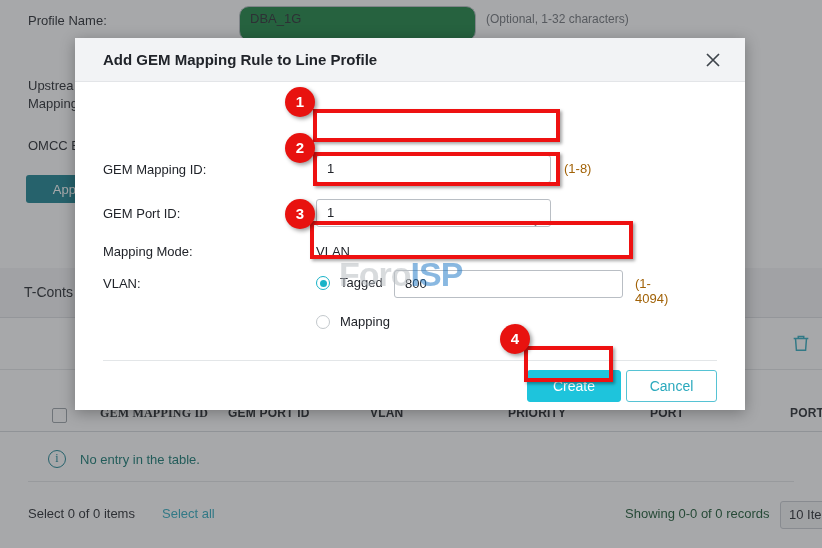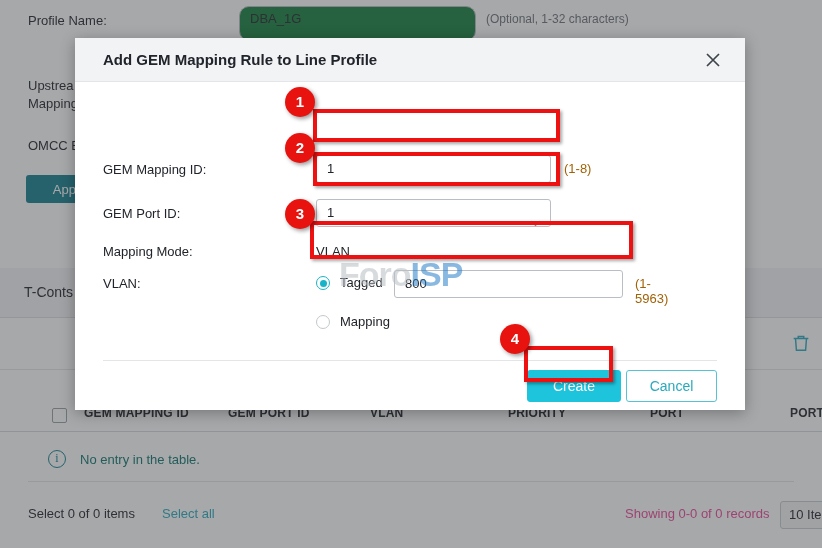--- a/index.html
+++ b/index.html
@@ -61,21 +61,21 @@
   .info-icon {
     position: absolute; left: 20px; top: 10px; width: 18px; height: 18px;
     border: 1.5px solid #14808e; border-radius: 50%; color: #14808e;
     font-size: 12px; line-height: 15px; text-align: center; font-family: "Liberation Serif", serif;
   }
   .empty-text { position: absolute; left: 52px; top: 12px; font-size: 13px; color: #0f766e; }
 
   .tbl-foot { position: absolute; left: 0; top: 498px; width: 822px; height: 40px; background:#fff; }
   .foot-left  { position: absolute; left: 28px;  top: 8px; font-size: 13px; color: #22252a; }
   .foot-link  { position: absolute; left: 162px; top: 8px; font-size: 13px; color: #2aa9bd; cursor: pointer; }
-  .foot-right { position: absolute; left: 625px; top: 8px; font-size: 13px; color: #ec4899; }
+  .foot-right { position: absolute; left: 625px; top: 8px; font-size: 13px; color: #14532d; }
   .page-size {
     position: absolute; left: 780px; top: 3px; width: 70px; height: 28px;
     border: 1px solid #c6cbd0; border-radius: 3px; background:#f3f4f5;
     font-size: 13px; color: #22252a; padding: 0 8px; line-height: 26px; cursor: pointer;
   }
 
   
   .overlay {
     position: absolute; inset: 0; background: rgba(60,62,66,0.45); z-index: 5;
   }
@@ -178,21 +178,21 @@
 
     <div class="toolbar">
       <span class="trash-icon">
         <svg viewBox="0 0 24 24" width="22" height="22" fill="none" stroke="#2aa9bd" stroke-width="1.6">
           <path d="M4 7h16M9 7V5h6v2M6 7l1 13h10l1-13"></path>
         </svg>
       </span>
     </div>
 
     <div class="tbl-head">
-      <div class="th" style="left:84px;">GEM MAPPING ID</div>
+      <div class="th" style="left:100px;font-family:Liberation Serif, serif;">GEM MAPPING ID</div>
       <div class="th" style="left:228px;">GEM PORT ID</div>
       <div class="th" style="left:370px;">VLAN</div>
       <div class="th" style="left:508px;">PRIORITY</div>
       <div class="th" style="left:650px;">PORT</div>
       <div class="th" style="left:790px;">PORT</div>
     </div>
     <div class="head-cb"></div>
 
     <div class="tbl-empty">
       <span class="info-icon">i</span>
@@ -238,21 +238,21 @@
 
       <div class="f-label" style="top:162px;">Mapping Mode:</div>
       <div class="f-static" style="left:241px; top:162px;">VLAN</div>
 
       <div class="f-label" style="top:194px;">VLAN:</div>
 
       <div class="radio-row" style="left:241px; top:188px;">
         <span class="radio on" style="left:0; top:6px;"></span>
         <span class="radio-label" style="left:24px; top:5px;">Tagged</span>
         <span class="txt-input" style="left:78px; top:0; width:229px;">800</span>
-        <span class="f-hint" style="left:319px; top:6px;">(1-5963)</span>
+        <span class="f-hint" style="left:319px; top:6px;">(1-4094)</span>
       </div>
 
       <div class="radio-row" style="left:241px; top:232px;">
         <span class="radio" style="left:0; top:1px;"></span>
         <span class="radio-label" style="left:24px; top:0;">Mapping</span>
       </div>
     </div>
 
     <div class="modal-foot">
       <div class="foot-sep"></div>

